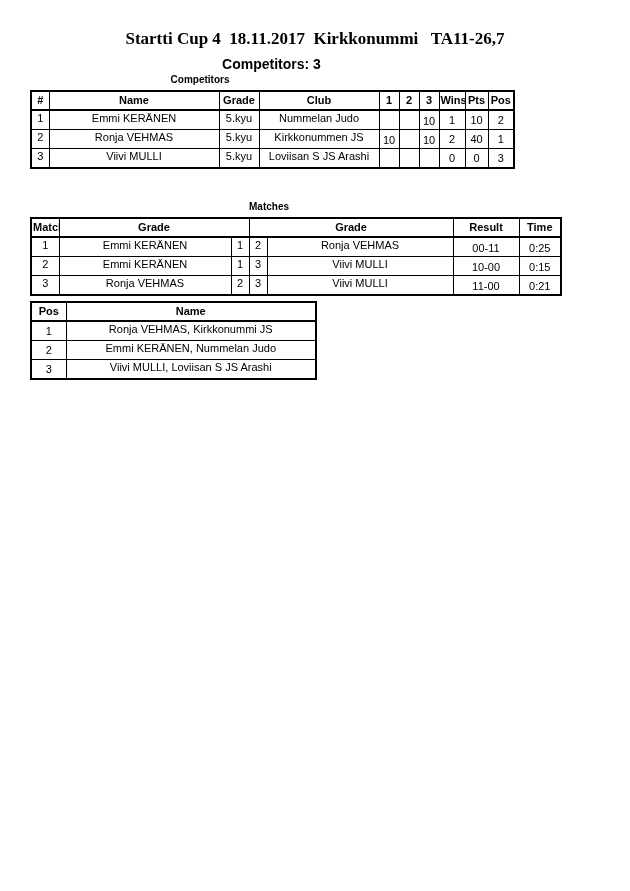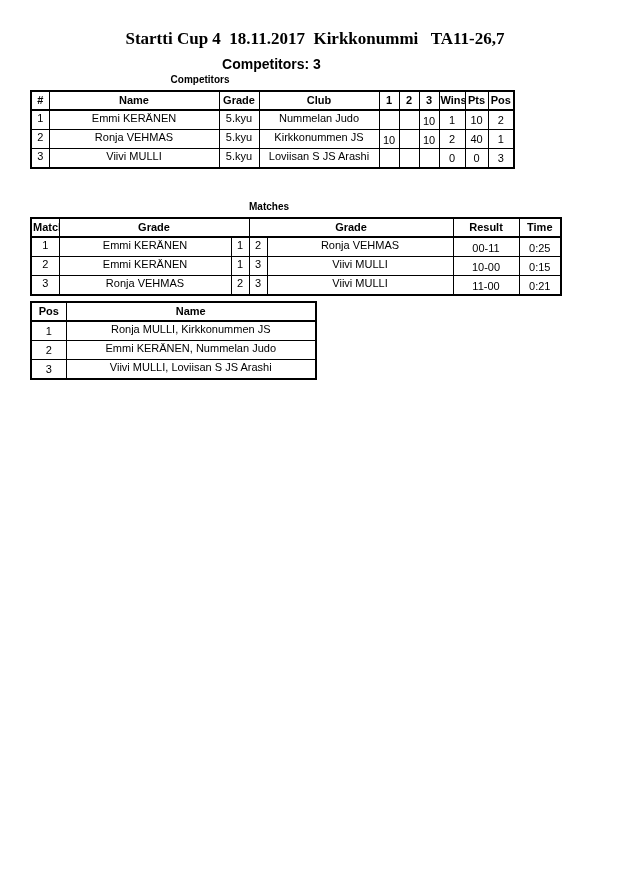--- a/index.html
+++ b/index.html
@@ -165,21 +165,21 @@
       </colgroup>
       <thead>
         <tr>
           <th>Pos</th>
           <th>Name</th>
         </tr>
       </thead>
       <tbody>
         <tr>
           <td class="c">1</td>
-          <td class="l vt">Ronja MULLI, Kirkkonummen JS</td>
+          <td class="l vt">Ronja VEHMAS, Kirkkonummi JS</td>
         </tr>
         <tr>
           <td class="c">2</td>
           <td class="l vt">Emmi KERÄNEN, Nummelan Judo</td>
         </tr>
         <tr>
           <td class="c">3</td>
           <td class="l vt">Viivi MULLI, Loviisan S JS Arashi</td>
         </tr>
       </tbody>

